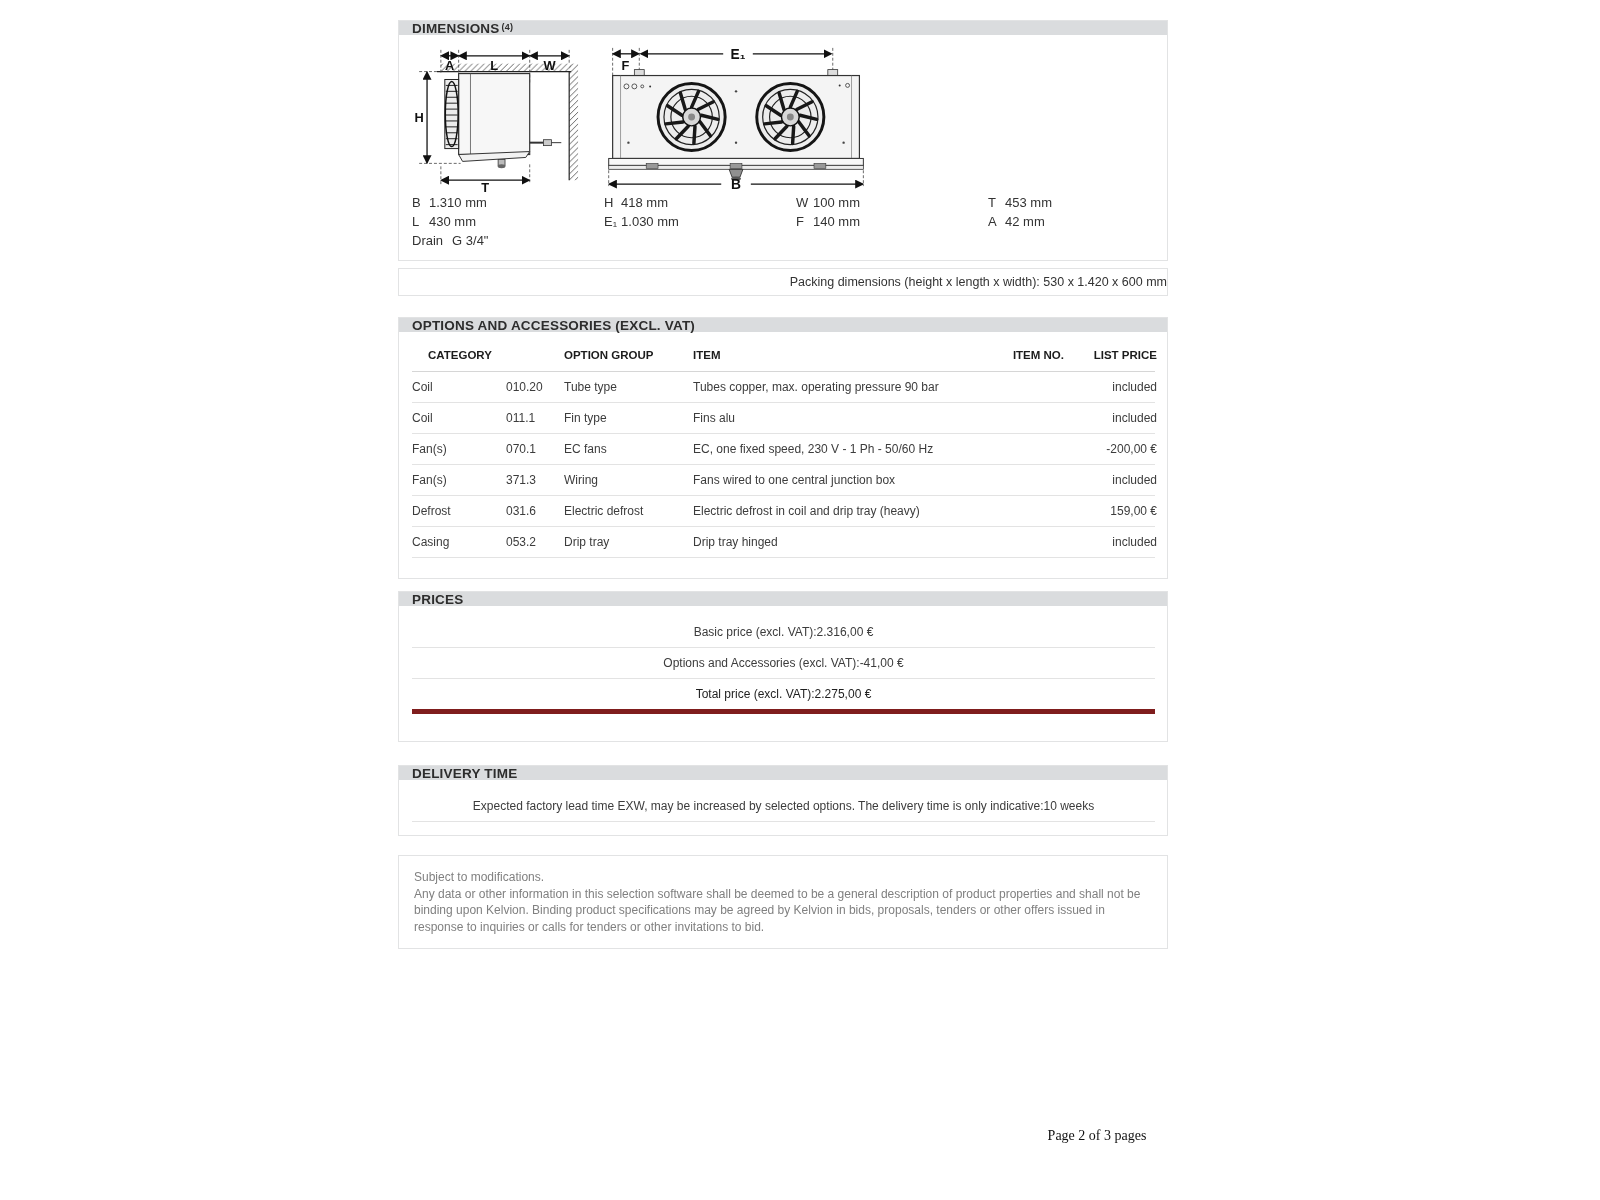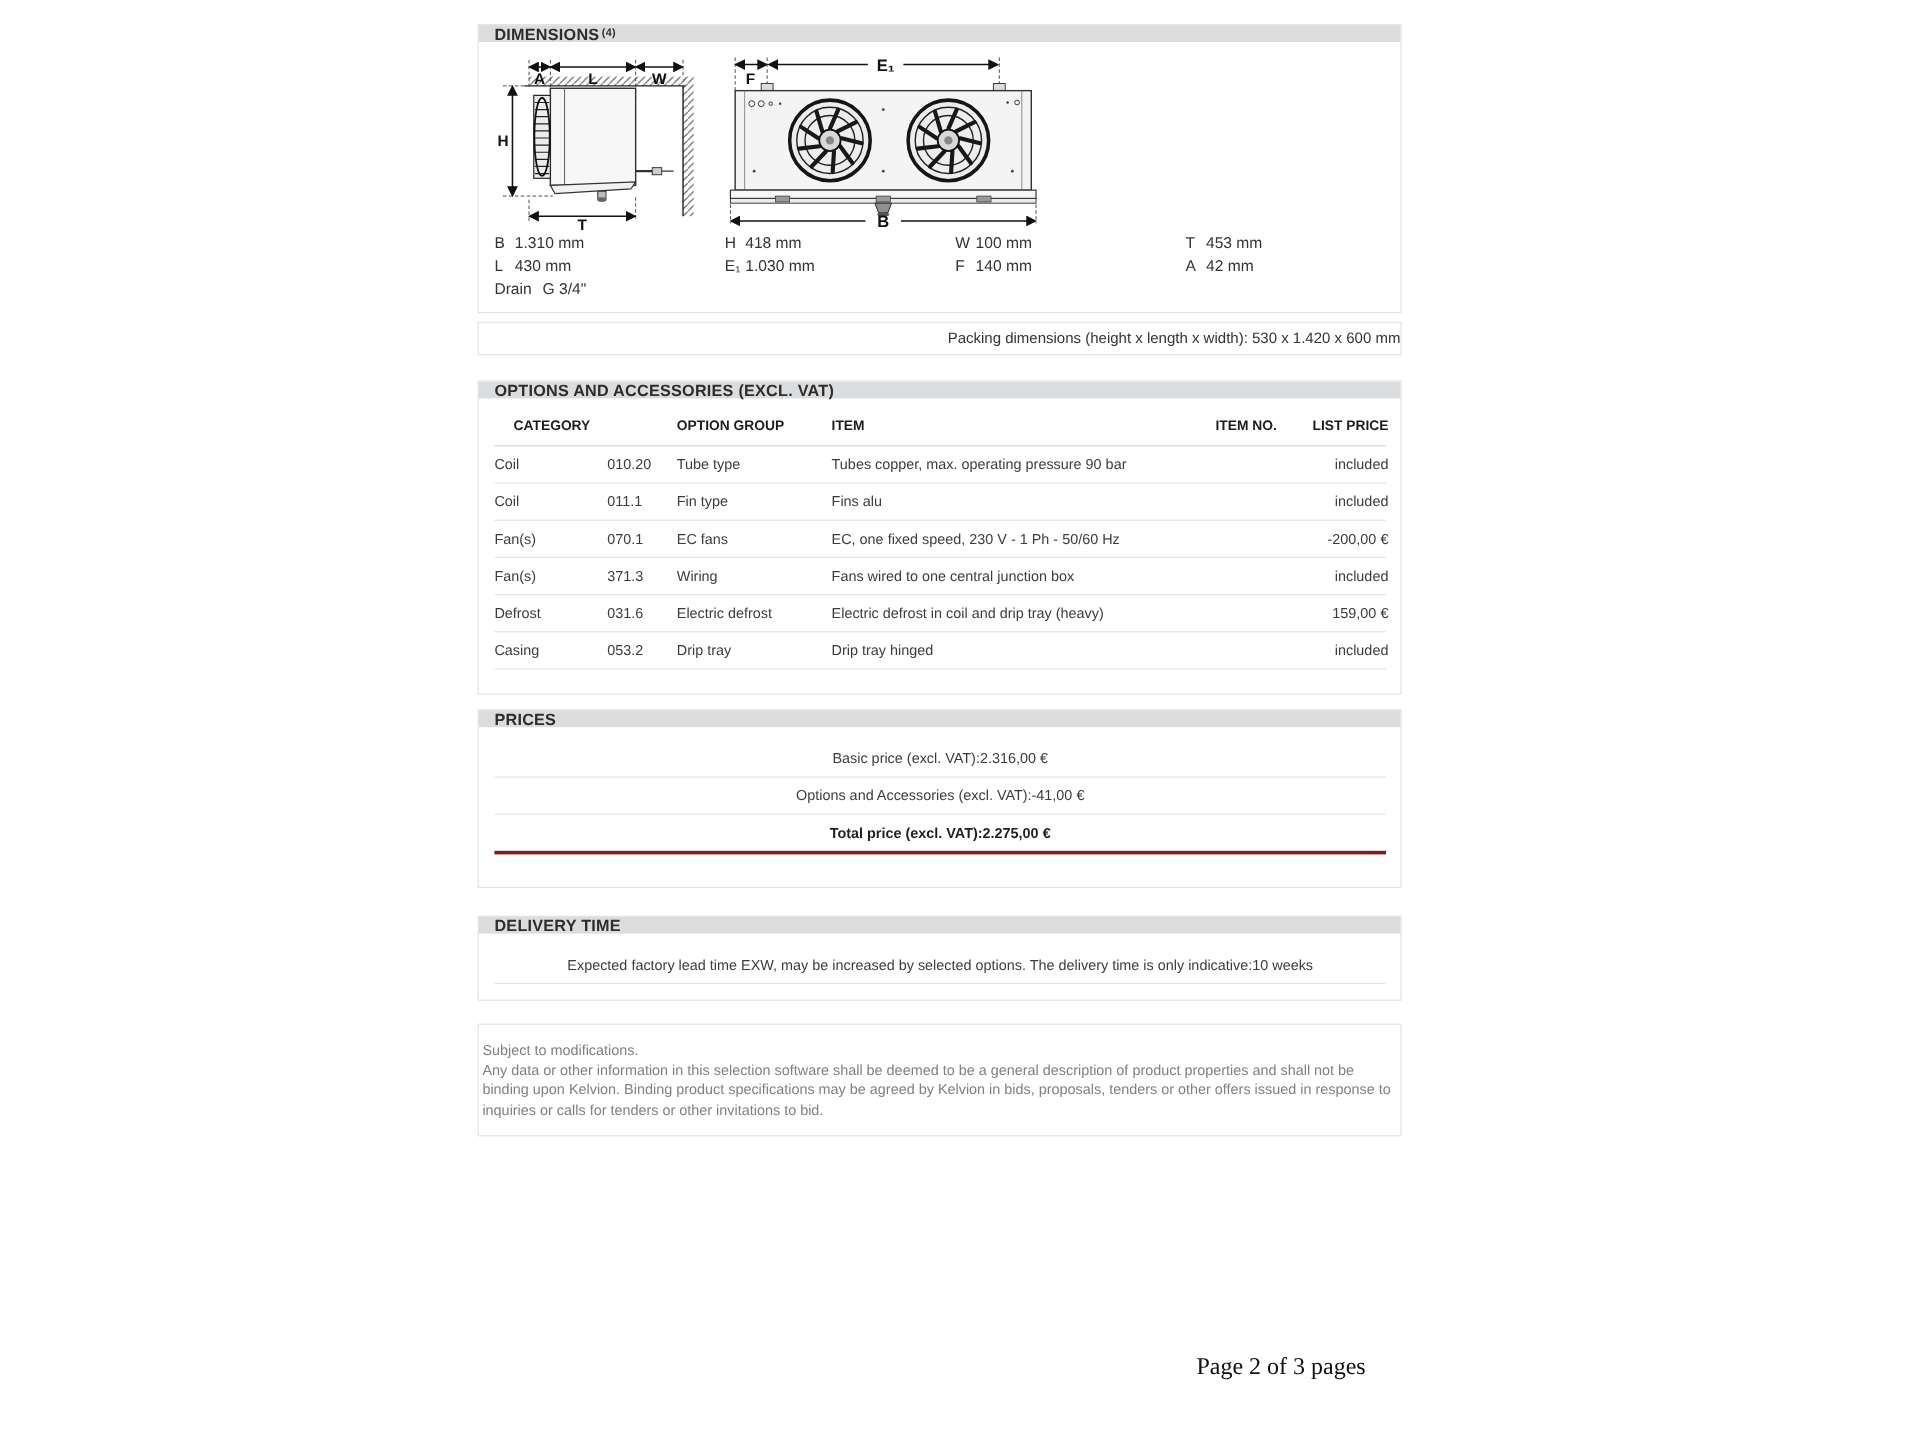--- a/index.html
+++ b/index.html
@@ -22,27 +22,27 @@
   .options-section{margin-top:21px;padding-bottom:20px;}
   .tbl-header,.tbl-row{display:grid;grid-template-columns:94px 58px 129px 301px 70px 93px;margin:0 12px 0 13px;align-items:center;}
   .tbl-header{padding:17px 0 10px;font-weight:bold;font-size:11.5px;color:#1c1c1c;border-bottom:1px solid #d6d6d6;}
   .tbl-row{height:30px;font-size:12px;color:#3c3c3c;border-bottom:1px solid #e3e3e3;}
   .c-cat-h{grid-column:1/3;margin-left:16px;}
   .c-right{text-align:right;}
   
   .prices-section{margin-top:12px;padding-bottom:27px;}
   .flex-row{margin:0 12px 0 13px;height:30px;display:flex;justify-content:center;align-items:center;font-size:12px;color:#3c3c3c;border-bottom:1px solid #e3e3e3;}
   .first-row{margin-top:11px;}
-  .bold-row{font-weight:bold;color:#1f1f1f;border-bottom:3px solid #7f1d1d;}
+  .bold-row{font-weight:normal;color:#1f1f1f;border-bottom:5px solid #7f1d1d;}
   
   .delivery-section{margin-top:23px;padding-bottom:13px;}
   
-  .disclaimer-box{border:1px solid #e2e3e4;margin-top:19px;padding:13px 3px;font-size:12px;line-height:16.5px;color:#808080;box-sizing:border-box;}
-  
-  .page-footer{position:absolute;top:1128px;left:997px;width:200px;text-align:left;font-family:"Liberation Serif",serif;font-size:20px;color:#111;}
+  .disclaimer-box{border:1px solid #e2e3e4;margin-top:19px;padding:13px 15px;font-size:12px;line-height:16.5px;color:#808080;box-sizing:border-box;}
+  
+  .page-footer{position:absolute;top:1128px;left:997px;width:200px;text-align:center;font-family:"Liberation Serif",serif;font-size:14px;color:#111;}
   svg text{font-family:"Liberation Sans",sans-serif;}
 </style>
 </head>
 <body>
 
 <div class="content">
 
   <div class="section">
     <div class="section-header">
       <span>DIMENSIONS</span>

